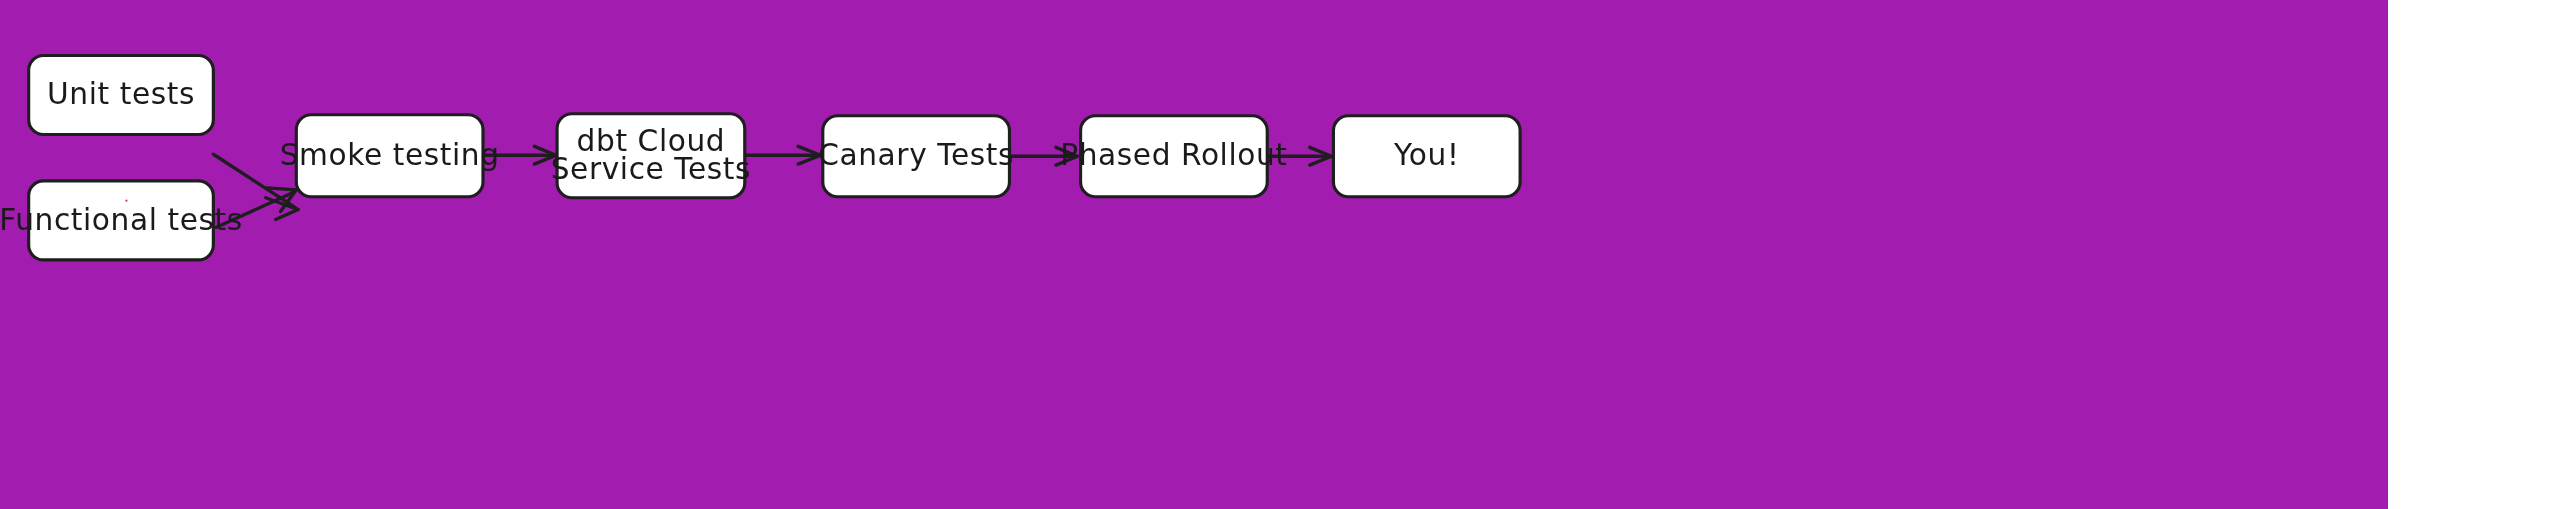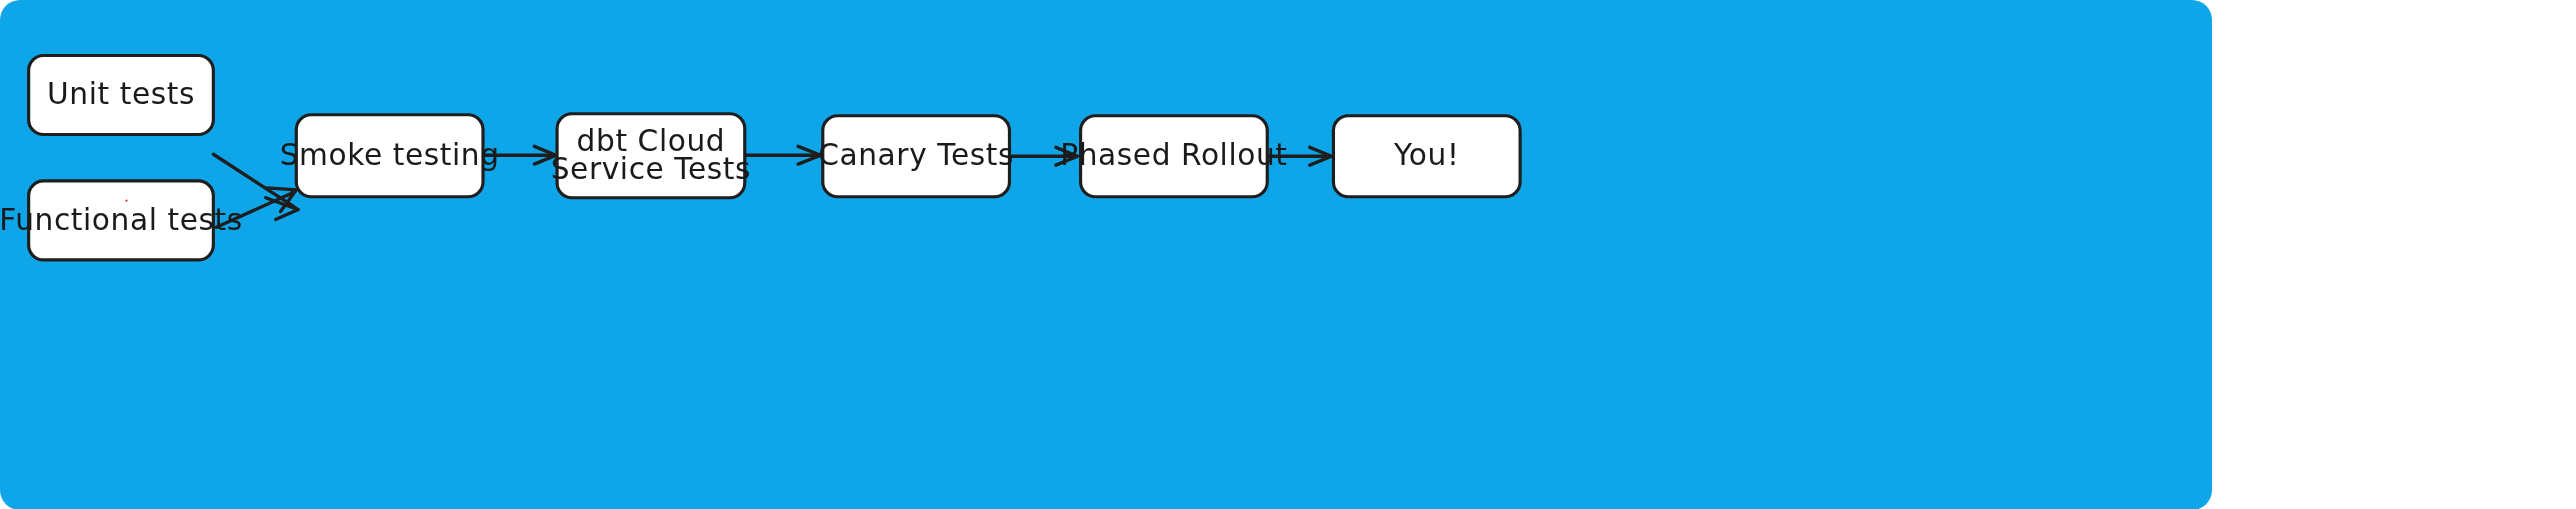--- a/index.html
+++ b/index.html
@@ -9,24 +9,23 @@
     background: #ffffff;
   }
   body {
     width: 2576px;
     height: 510px;
     overflow: hidden;
     font-family: "DejaVu Sans", sans-serif;
   }
   #diagram-canvas {
     position: relative;
-    width: 2212px;
+    width: 2388px;
     height: 510px;
-    background: #0ea5e9;
-    border-radius: 20px;
+    background: #a21caf;
   }
   svg.flow {
     display: block;
     width: 2576px;
     height: 510px;
   }
   .node-shape {
     fill: #ffffff;
     stroke: #1e1e1e;
     stroke-width: 3.2;

